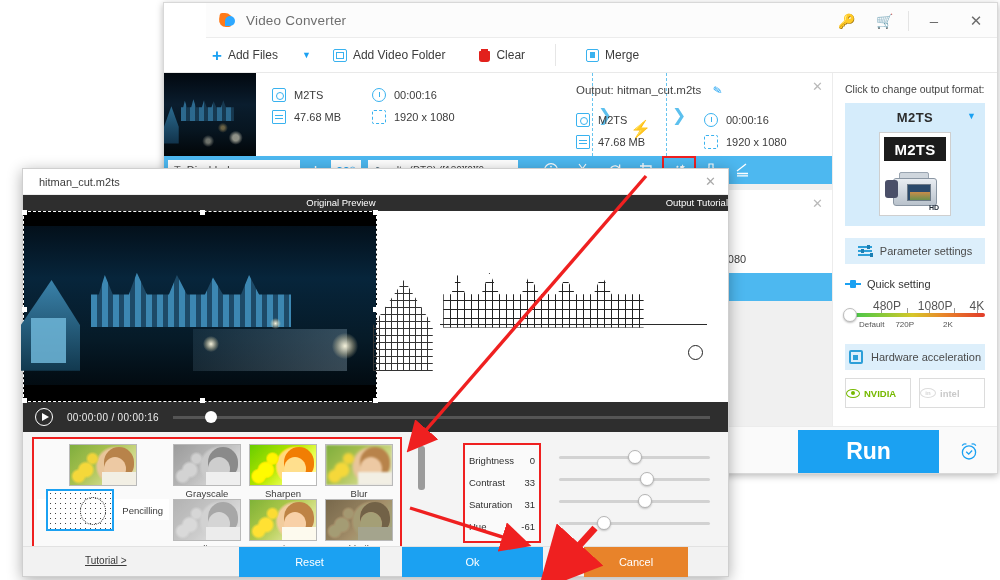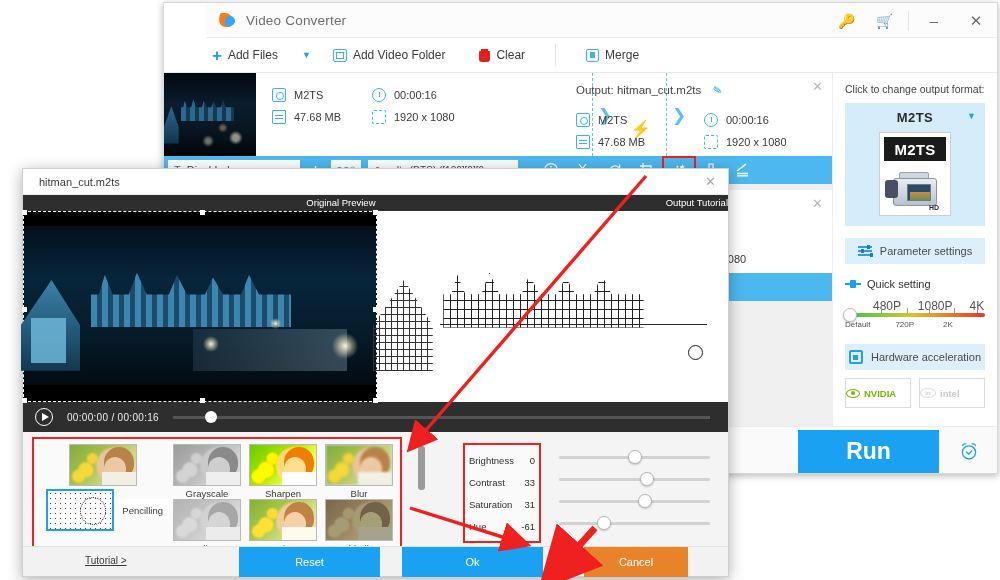--- a/index.html
+++ b/index.html
@@ -551,21 +551,21 @@
       <div class="qs-ticks">
         <i style="left:26%"></i>
           <i style="left:44%"></i>
           <i style="left:60%"></i>
           <i style="left:78%"></i>
           <i style="left:94%"></i>
       </div>
       <div class="qs-knob"></div>
     </div>
     <div class="qs-labels-bot">
-      <span style="left:0">Default</span>
+      <span style="left:14px">Default</span>
       <span style="left:36%">720P</span>
       <span style="left:70%">2K</span>
     </div>
 
     <div class="hw-btn">
       <span class="hw-ico"></span>
       <span>Hardware acceleration</span>
     </div>
     <div class="gpu-row">
       <div class="gpu nv">

